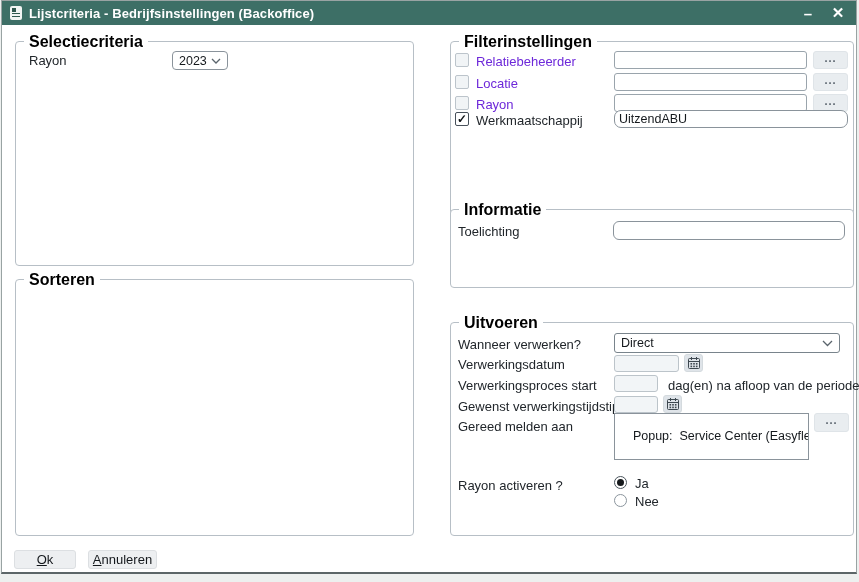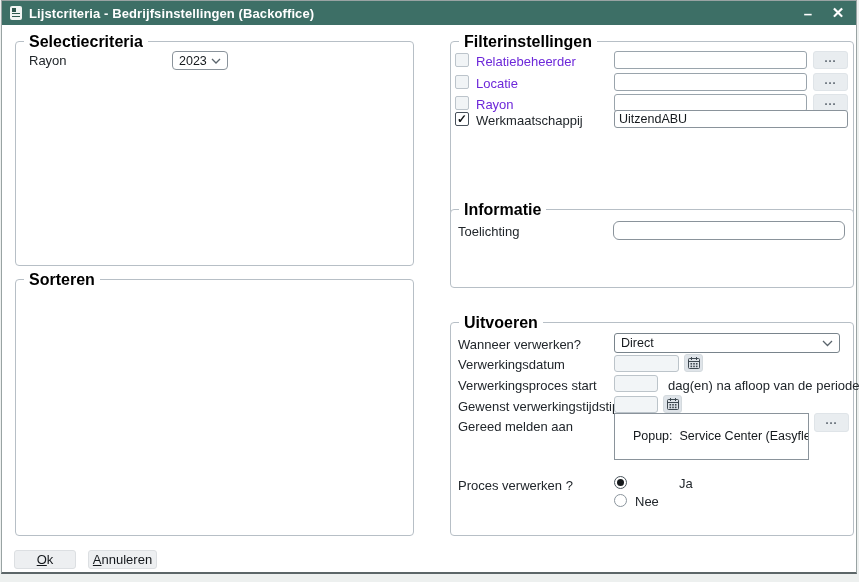--- a/index.html
+++ b/index.html
@@ -148,21 +148,21 @@
   <div class="filter-row disabled">
     <span class="checkbox" style="left:453px; top:95px;"></span>
     <span class="lbl" style="left:474px; top:96px;">Rayon</span>
     <input class="inp" style="left: 612px; top: 93px; width: 193px; height: 18px;" value="">
     <span class="browse-btn" style="left:811px; top:93px; width:35px; height:18px;">...</span>
   </div>
 
   <div class="filter-row">
     <span class="checkbox checked" style="left:453px; top:111px;"></span>
     <span class="lbl" style="left:474px; top:112px;">Werkmaatschappij</span>
-    <input class="inp" style="left: 612px; top: 109px; width: 234px; height: 18px; border-color: rgb(138, 147, 155);" value="UitzendABU">
+    <input class="inp" style="left: 612px; top: 109px; width: 234px; height: 18px; border-color: rgb(138, 147, 155); border-radius: 7px;" value="UitzendABU">
   </div>
 
   <div class="group" style="left:448px; top:208px; width:404px; height:79px;">
     <span class="legend">Informatie</span>
   </div>
   <span class="lbl" style="left:456px; top:223px;">Toelichting</span>
   <input class="inp" style="left: 611px; top: 220px; width: 232px; height: 19px; border-radius: 6px; border-color: rgb(138, 147, 155);" value="">
 
   <div class="group" style="left:448px; top:321px; width:404px; height:214px;">
     <span class="legend">Uitvoeren</span>
@@ -215,23 +215,23 @@
         <rect x="7.9" y="8.6" width="1.6" height="1.6" fill="#3e4850"></rect>
     </svg>
   </span>
 
   <span class="lbl" style="left:456px; top:418px;">Gereed melden aan</span>
   <div class="listbox" style="left:612px; top:412px; width:195px; height:47px;">
     <span>Popup:  Service Center (Easyflex)</span>
   </div>
   <span class="browse-btn" style="left:812px; top:412px; width:35px; height:19px;">...</span>
 
-  <span class="lbl" style="left:456px; top:477px;">Proces verwerken ?</span>
+  <span class="lbl" style="left:456px; top:477px;">Rayon activeren ?</span>
   <span class="radio selected" style="left:612px; top:475px;"></span>
-  <span class="lbl" style="left:633px; top:475px;margin-left:44px;">Ja</span>
+  <span class="lbl" style="left:633px; top:475px;">Ja</span>
   <span class="radio" style="left:612px; top:493px;"></span>
   <span class="lbl" style="left:633px; top:493px;">Nee</span>
 
   <span class="btn" style="left:12px; top:549px; width:62px; height:19px;">
     <span class="btn-label">Ok</span>
   </span>
   <span class="btn" style="left:86px; top:549px; width:69px; height:19px;">
     <span class="btn-label">Annuleren</span>
   </span>
 

